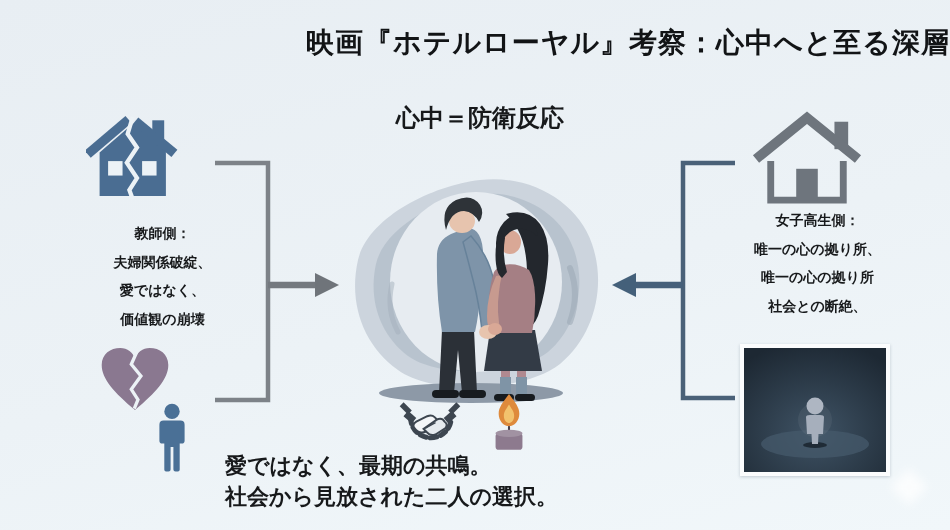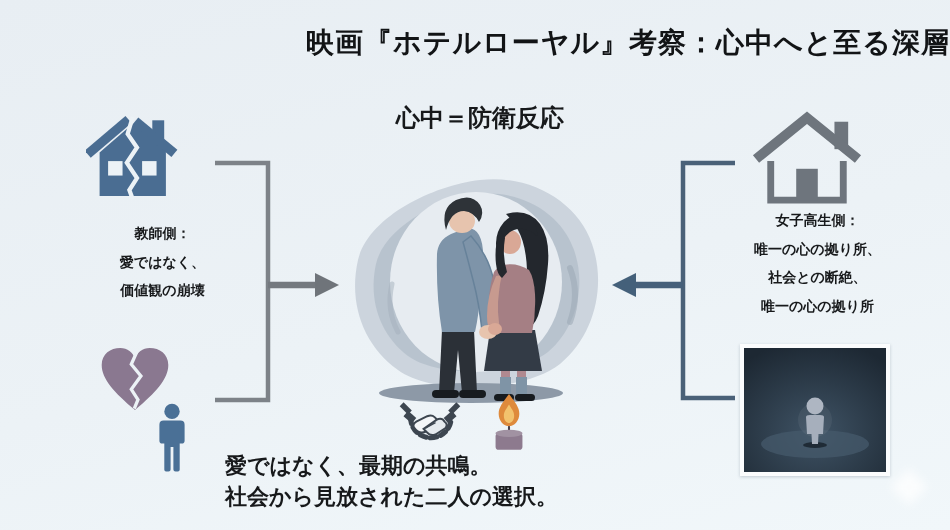--- a/index.html
+++ b/index.html
@@ -61,20 +61,21 @@
         <path d="M58,11 L104,49"></path>
       </g>
       <rect x="26" y="58" width="17" height="17" fill="#ecf2f6"></rect>
       <rect x="66" y="58" width="17" height="17" fill="#ecf2f6"></rect>
       <path d="M55,6 L49,26 L60,42 L48,60 L60,78 L51,92 L55,103" fill="none" stroke="#ecf2f6" stroke-width="5"></path>
     </svg>
   </div>
 
   <div class="abs side-text left-text">
     <div>教師側：</div>
+    <div>夫婦関係破綻、</div>
     <div>愛ではなく、</div>
     <div>価値観の崩壊</div>
   </div>
 
   <div class="abs" style="top:344px;left:98px;width:74px;height:70px;">
     <svg width="74" height="70" viewBox="0 0 100 92">
       <path d="M50,88 C22,64 5,46 5,27 C5,12 17,4 30,4 C40,4 47,10 50,18 C53,10 60,4 70,4 C83,4 95,12 95,27 C95,46 78,64 50,88 Z" fill="#8a7890"></path>
       <path d="M54,6 L45,26 L58,42 L45,60 L54,74 L49,86" fill="none" stroke="#ecf2f6" stroke-width="4.5"></path>
     </svg>
   </div>
@@ -164,22 +165,22 @@
       <rect x="88" y="14" width="14" height="28" fill="#6e757d"></rect>
       <path d="M8,52 L60,10 L112,52" fill="none" stroke="#6e757d" stroke-width="10"></path>
       <path d="M23,54 V94 H97 V54" fill="none" stroke="#6e757d" stroke-width="7"></path>
       <rect x="49" y="62" width="22" height="32" fill="#6e757d"></rect>
     </svg>
   </div>
 
   <div class="abs side-text right-text">
     <div>女子高生側：</div>
     <div>唯一の心の拠り所、</div>
+    <div>唯一の心の拠り所</div>
     <div>社会との断絶、</div>
-    <div>唯一の心の拠り所</div>
   </div>
 
   <div class="abs dark-frame">
     <svg width="142" height="124" viewBox="0 0 142 124">
       <defs>
         <radialGradient id="roomGrad" cx="50%" cy="68%" r="75%">
           <stop offset="0%" stop-color="#3f5365"></stop>
           <stop offset="55%" stop-color="#2c3b49"></stop>
           <stop offset="100%" stop-color="#1d2833"></stop>
         </radialGradient>

